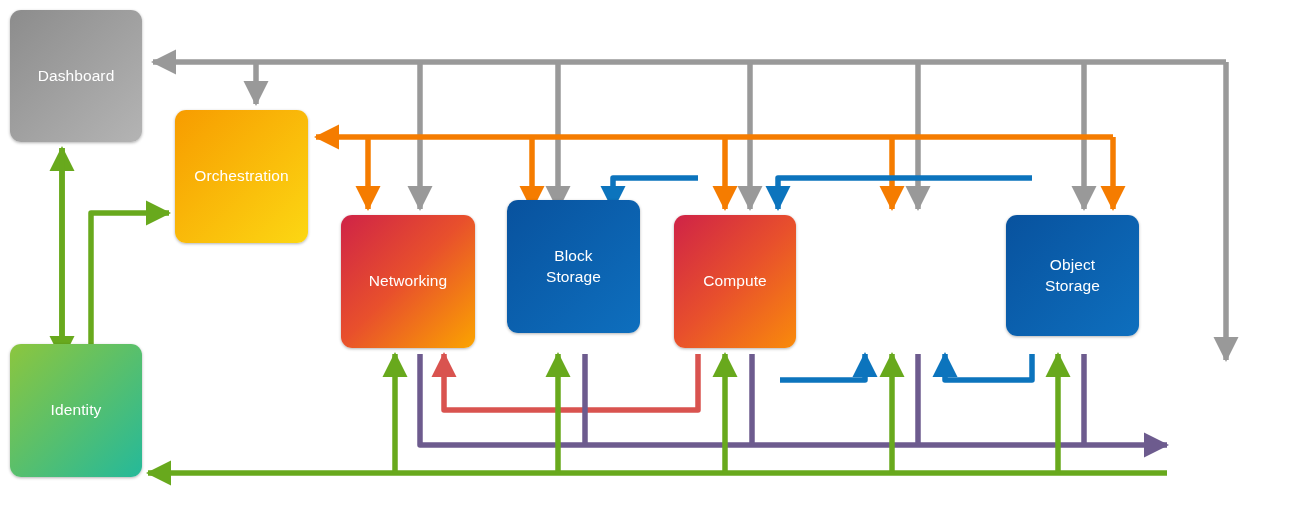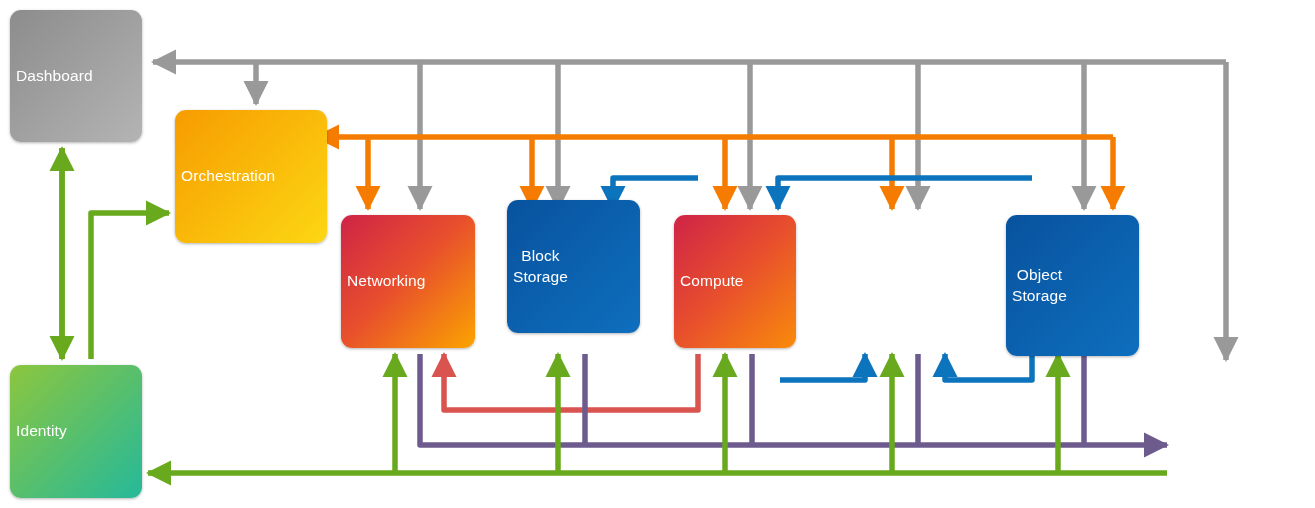--- a/index.html
+++ b/index.html
@@ -1,20 +1,20 @@
 <!DOCTYPE html>
 <html><head>
 <meta charset="utf-8">
 <title>Cloud Platform Service Architecture Diagram</title>
 <style>
   html,body{margin:0;padding:0;background:#ffffff;}
   body{font-family:"Liberation Sans",sans-serif;}
   #stage{position:relative;width:1315px;height:508px;background:#fff;overflow:hidden;}
   #wires{position:absolute;left:0;top:0;width:1315px;height:508px;pointer-events:none;}
-  .node{position:absolute;border-radius:11px;display:flex;align-items:center;
+  .node{position:absolute;border-radius:11px;display:flex;align-items:center;justify-content:center;
         text-align:center;color:#ffffff;font-size:15.5px;line-height:1.33;letter-spacing:.1px;
         box-shadow:0 1px 3px rgba(0,0,0,.30);z-index:3;}
   .node span{display:block;padding:0 6px;white-space:pre-line;}
 </style>
 </head>
 <body>
 
 <div id="stage">
 
   <svg id="wires" viewBox="0 0 1315 508">
@@ -100,41 +100,41 @@
         <path d="M91,359 L91,213 L169,213" marker-end="url(#ah-green)"></path>
       </g>
 
     </g>
   </svg>
 
   <div class="node" style="left:10px;top:10px;width:132px;height:132px;background:linear-gradient(135deg,#8c8c8c 0%,#b4b4b4 100%);">
     <span>Dashboard</span>
   </div>
 
-  <div class="node" style="left:175px;top:110px;width:152px;height:133px;background:linear-gradient(135deg,#f79c00 0%,#fcd713 100%);">
+  <div class="node" style="left:175px;top:110px;width:133px;height:133px;background:linear-gradient(135deg,#f79c00 0%,#fcd713 100%);">
     <span>Orchestration</span>
   </div>
 
   <div class="node" style="left:341px;top:215px;width:134px;height:133px;background:linear-gradient(135deg,#cf2347 0%,#e8502c 48%,#fba400 100%);">
     <span>Networking</span>
   </div>
 
   <div class="node" style="left:507px;top:200px;width:133px;height:133px;background:linear-gradient(135deg,#08529e 0%,#0e6fbe 100%);">
     <span>Block
 Storage</span>
   </div>
 
   <div class="node" style="left:674px;top:215px;width:122px;height:133px;background:linear-gradient(135deg,#cf2347 0%,#e8502c 50%,#f98b0b 100%);">
     <span>Compute</span>
   </div>
 
 
-  <div class="node" style="left:1006px;top:215px;width:133px;height:141px;background:linear-gradient(135deg,#08529e 0%,#0e6fbe 100%);">
+  <div class="node" style="left:1006px;top:215px;width:133px;height:121px;background:linear-gradient(135deg,#08529e 0%,#0e6fbe 100%);">
     <span>Object
 Storage</span>
   </div>
 
-  <div class="node" style="left:10px;top:365px;width:132px;height:133px;background:linear-gradient(135deg,#8cc63e 0%,#25b99a 100%);">
+  <div class="node" style="left:10px;top:344px;width:132px;height:133px;background:linear-gradient(135deg,#8cc63e 0%,#25b99a 100%);">
     <span>Identity</span>
   </div>
 
 
 </div>
 
 </body></html>

